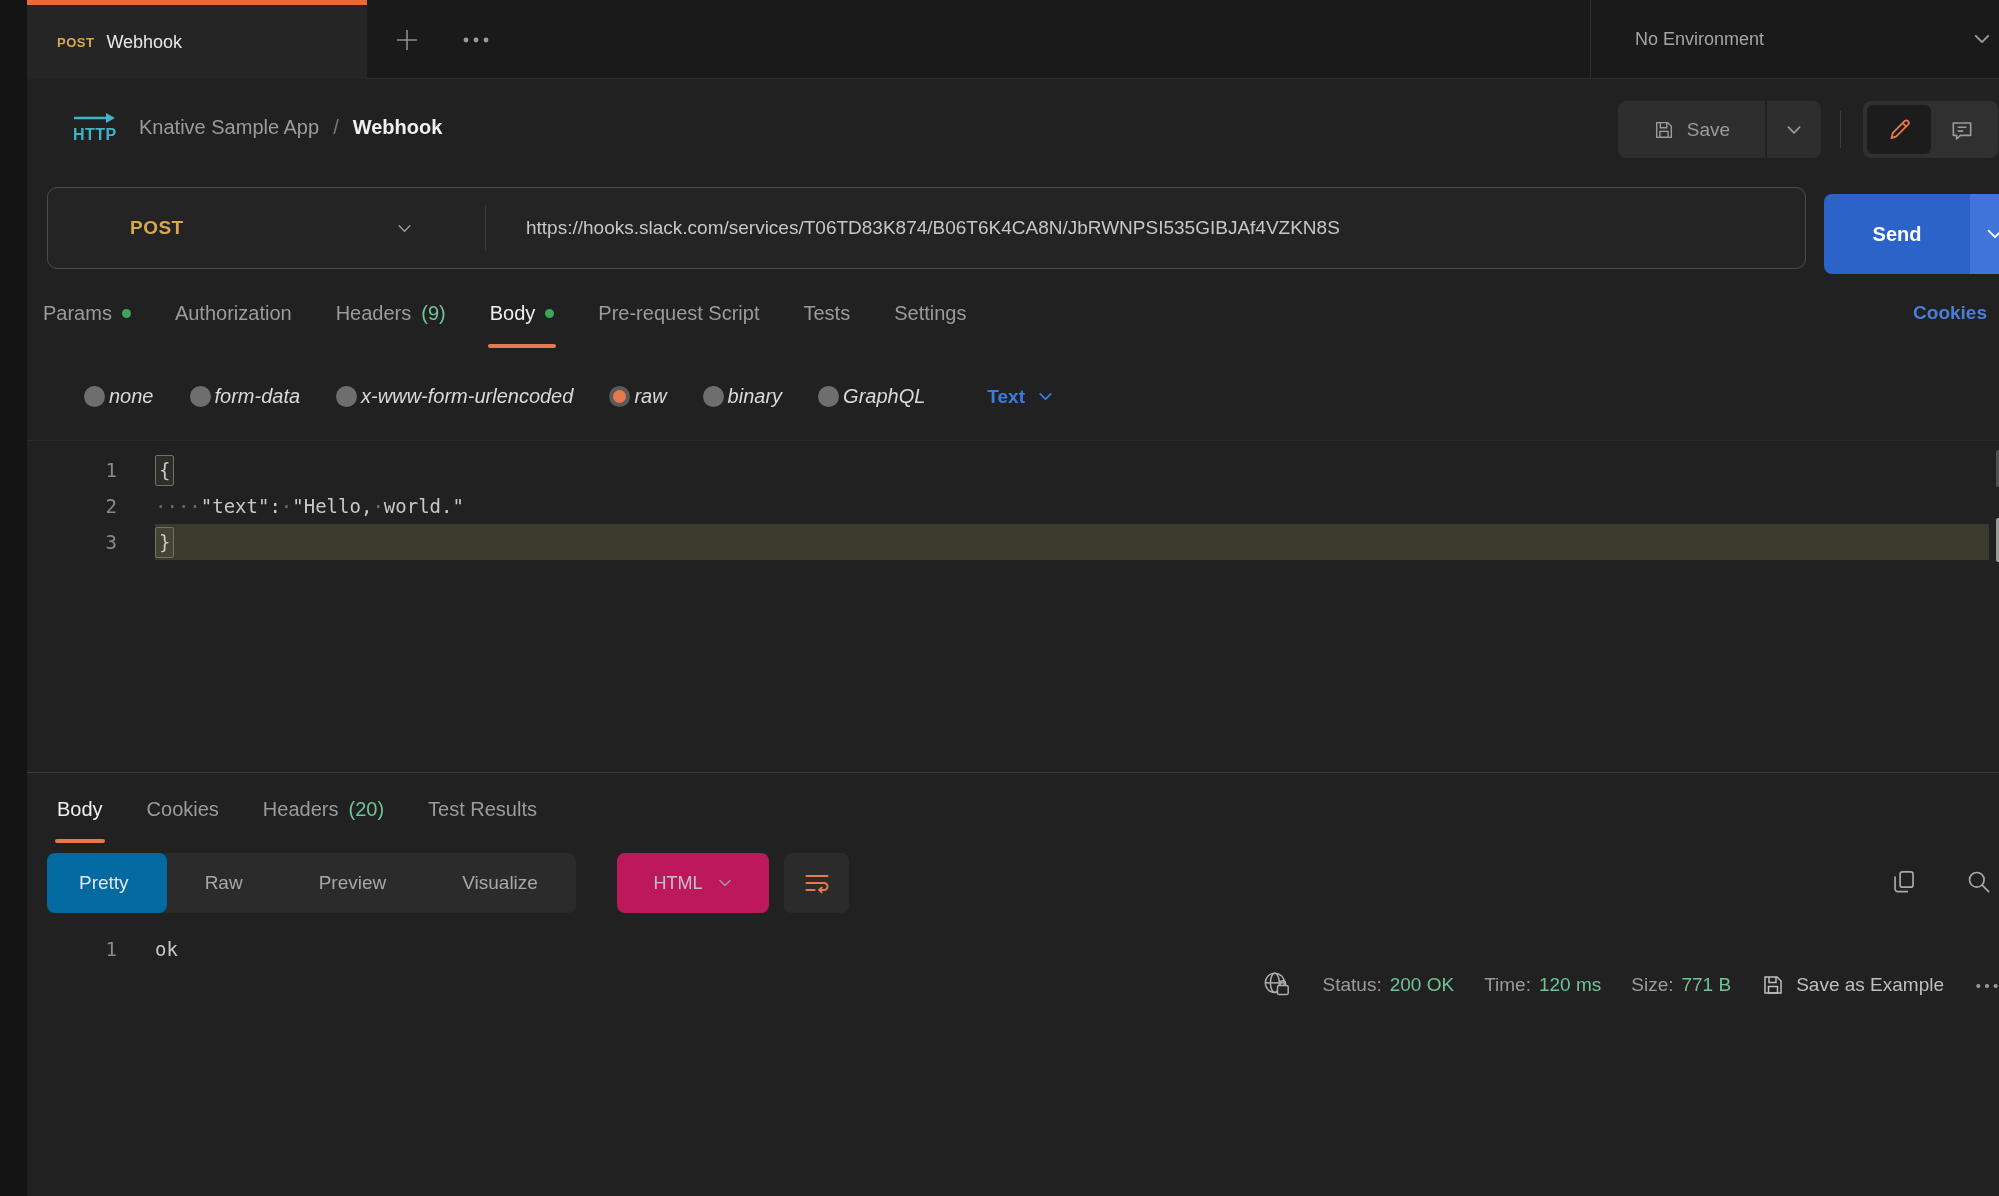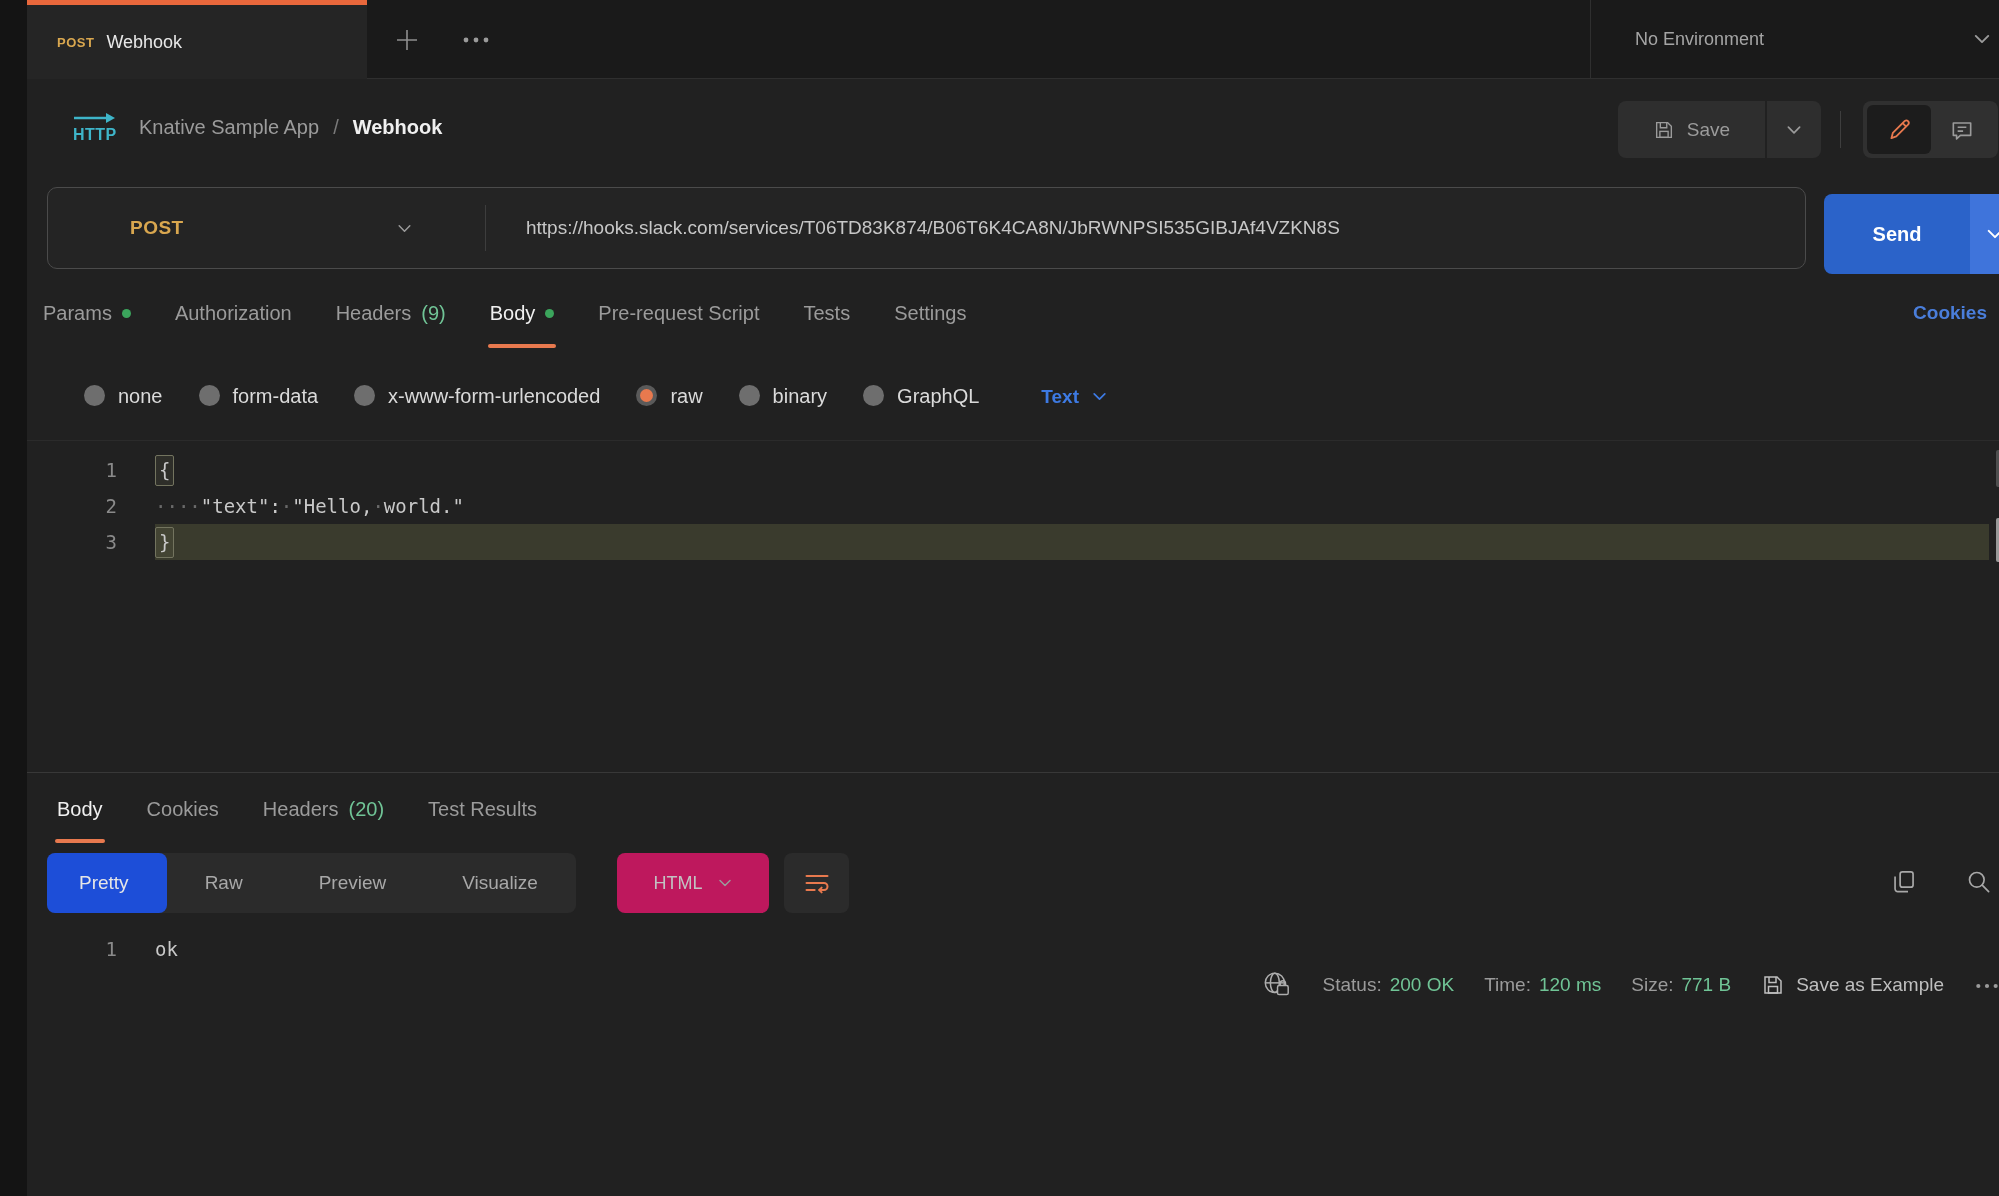--- a/index.html
+++ b/index.html
@@ -44,21 +44,21 @@
   .req-tabs { position:absolute; top:273px; left:0; right:0; height:80px; display:flex; align-items:center; gap:44px; padding-left:16px; font-size:20px; color:#9B9B9B; }
   .tab-item { position:relative; height:100%; display:flex; align-items:center; gap:10px; cursor:default; }
   .tab-item.active { color:#F0F0F0; }
   .req-tabs .tab-item.active::after { content:""; position:absolute; left:-2px; right:-2px; bottom:5px; height:4px; border-radius:2px; background:#E8794E; }
   .dot { width:9px; height:9px; border-radius:50%; background:#3BA55C; }
   .count { color:#70C496; }
   .cookies-link { position:absolute; right:39px; top:0; height:100%; display:flex; align-items:center; color:#4A7EDB; font-weight:700; font-size:19px; }
 
   
   .body-type-row { position:absolute; top:353px; left:0; right:0; height:87px; display:flex; align-items:center; gap:36px; padding-left:57px; font-size:20px; color:#DADADA; }
-  .radio-item { display:flex; gap:13px; }
+  .radio-item { display:flex; align-items:center; gap:4px;font-style:italic; }
   .radio { width:21px; height:21px; border-radius:50%; background:#6E6E6E; position:relative; flex:none; }
   .radio.selected { background:#5A5A5A; }
   .radio.selected::after { content:""; position:absolute; left:4px; top:4px; width:13px; height:13px; border-radius:50%; background:#E8794E; }
   .text-select { display:flex; align-items:center; gap:12px; margin-left:26px; color:#3D7AE3; font-weight:700; font-size:19px; }
 
   
   .editor { position:absolute; top:440px; left:0; right:0; height:332px; border-top:1px solid #2B2B2B; padding-top:11px; }
   .code-line { display:flex; height:36px; line-height:36px; font-family:"DejaVu Sans Mono", monospace; font-size:19px; }
   .line-num { width:128px; flex:none; text-align:right; padding-right:38px; color:#8A8A8A; }
   .line-code { flex:1; margin-right:37px; color:#C9C9C9; white-space:pre; }
@@ -74,21 +74,21 @@
   .resp-header { position:relative; height:72px; display:flex; align-items:center; gap:44px; padding-left:30px; font-size:20px; color:#9B9B9B; }
   .resp-header .tab-item.active::after { content:""; position:absolute; left:-2px; right:-2px; bottom:2px; height:4px; border-radius:2px; background:#E8794E; }
   .resp-meta { position:absolute; right:26px; top:0; height:100%; display:flex; align-items:center; gap:30px; font-size:19px; }
   .meta-group { display:flex; align-items:center; gap:8px; }
   .meta-label { color:#9B9B9B; }
   .meta-value { color:#70C496; }
   .save-example { display:flex; align-items:center; gap:11px; color:#BFBFBF; }
   .resp-toolbar { position:absolute; top:80px; left:0; right:0; height:60px; }
   .segmented { position:absolute; left:20px; top:0; height:60px; background:#2B2B2B; border-radius:8px; display:flex; align-items:stretch; font-size:19px; color:#A8A8A8; }
   .seg { padding:0 38px; display:flex; align-items:center; border-radius:8px; }
-  .seg.active { background:#1d4ed8; color:#E6E6E6;padding-left:32px; }
+  .seg.active { background:#0369a1; color:#E6E6E6;padding-left:32px; }
   .format-btn { position:absolute; left:590px; top:0; width:152px; height:60px; background:#be185d; border-radius:8px; display:flex; align-items:center; justify-content:center; gap:14px; color:#C2C2C2; font-size:18px; }
   .wrap-btn { position:absolute; left:757px; top:0; width:65px; height:60px; background:#2B2B2B; border-radius:8px; display:grid; place-items:center; }
   .resp-actions { position:absolute; right:34px; top:0; height:60px; display:flex; align-items:center; gap:48px; }
   .resp-body { position:absolute; top:158px; left:0; right:0; }
 </style>
 </head>
 <body>
 
 <div class="app">
 

